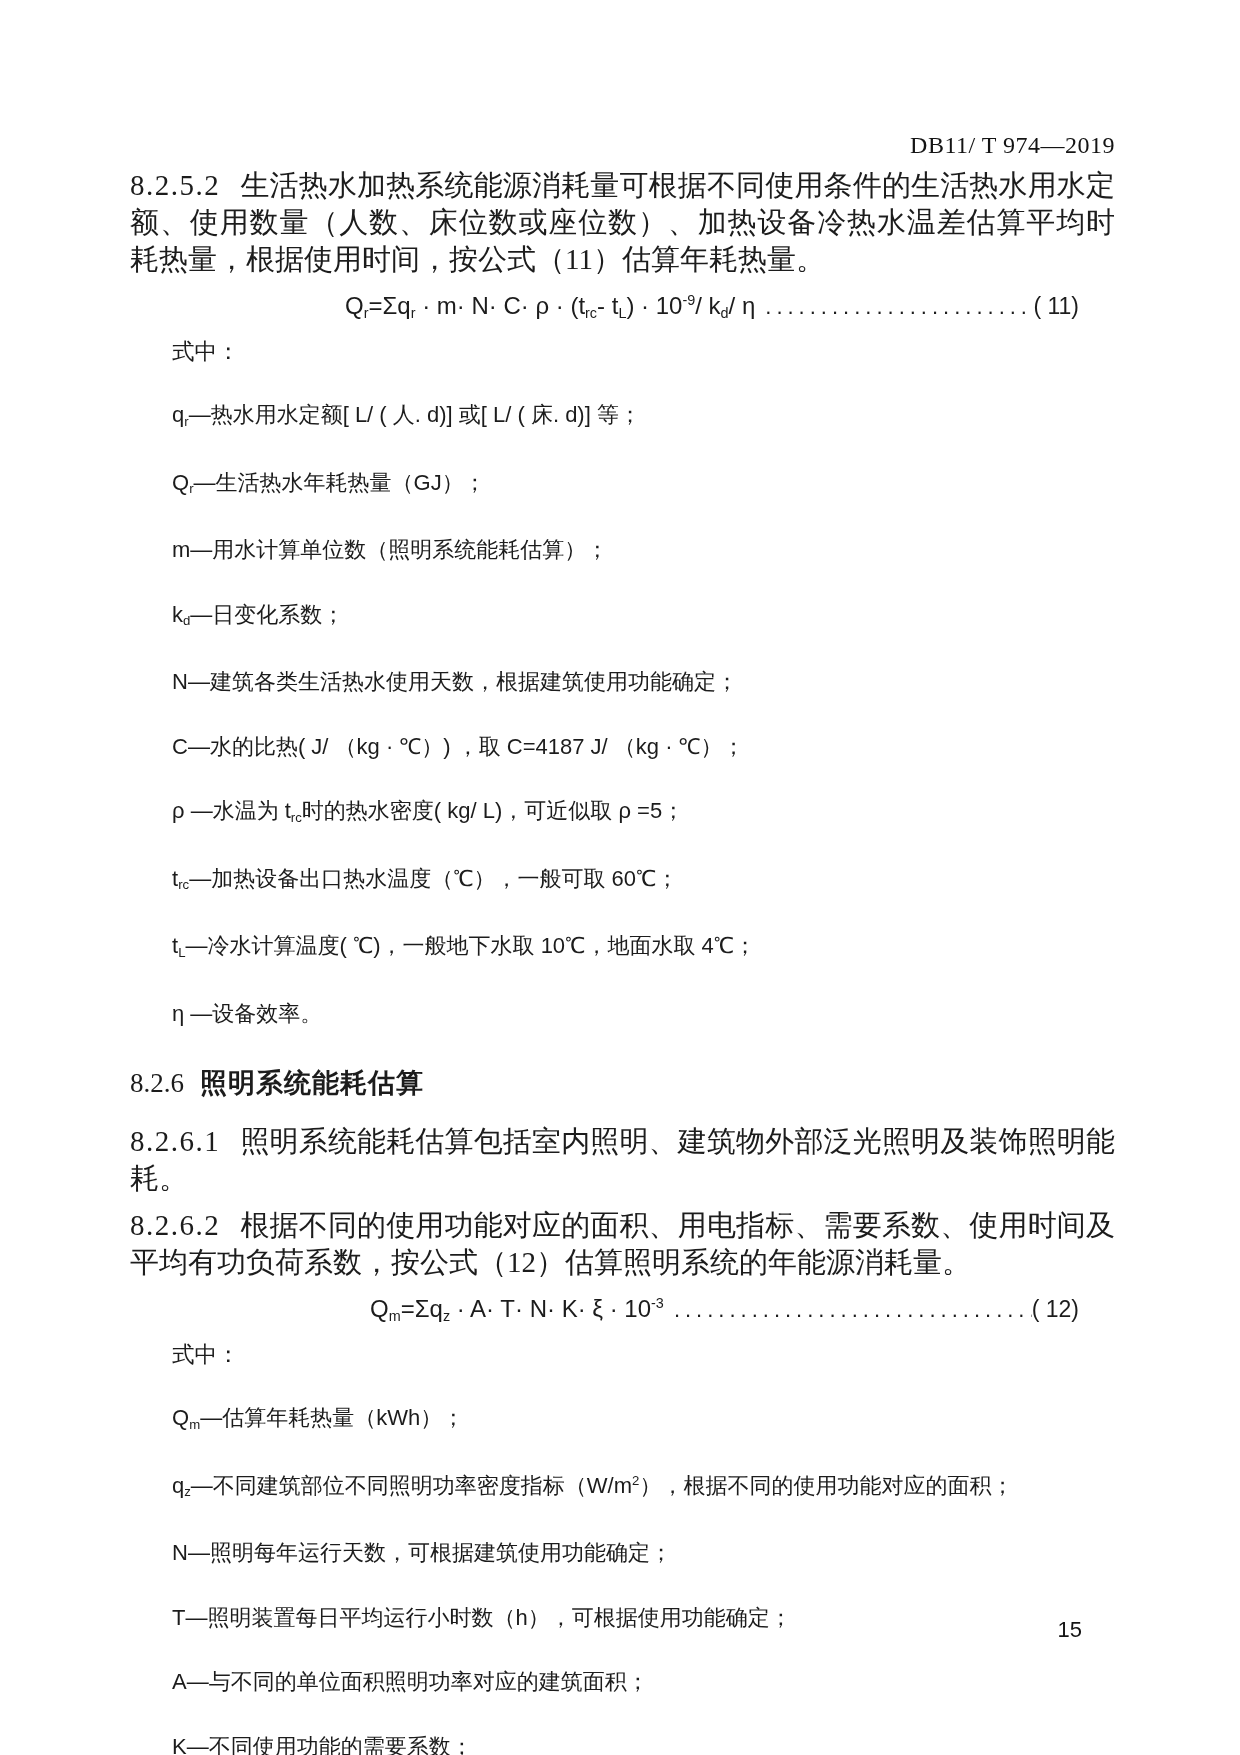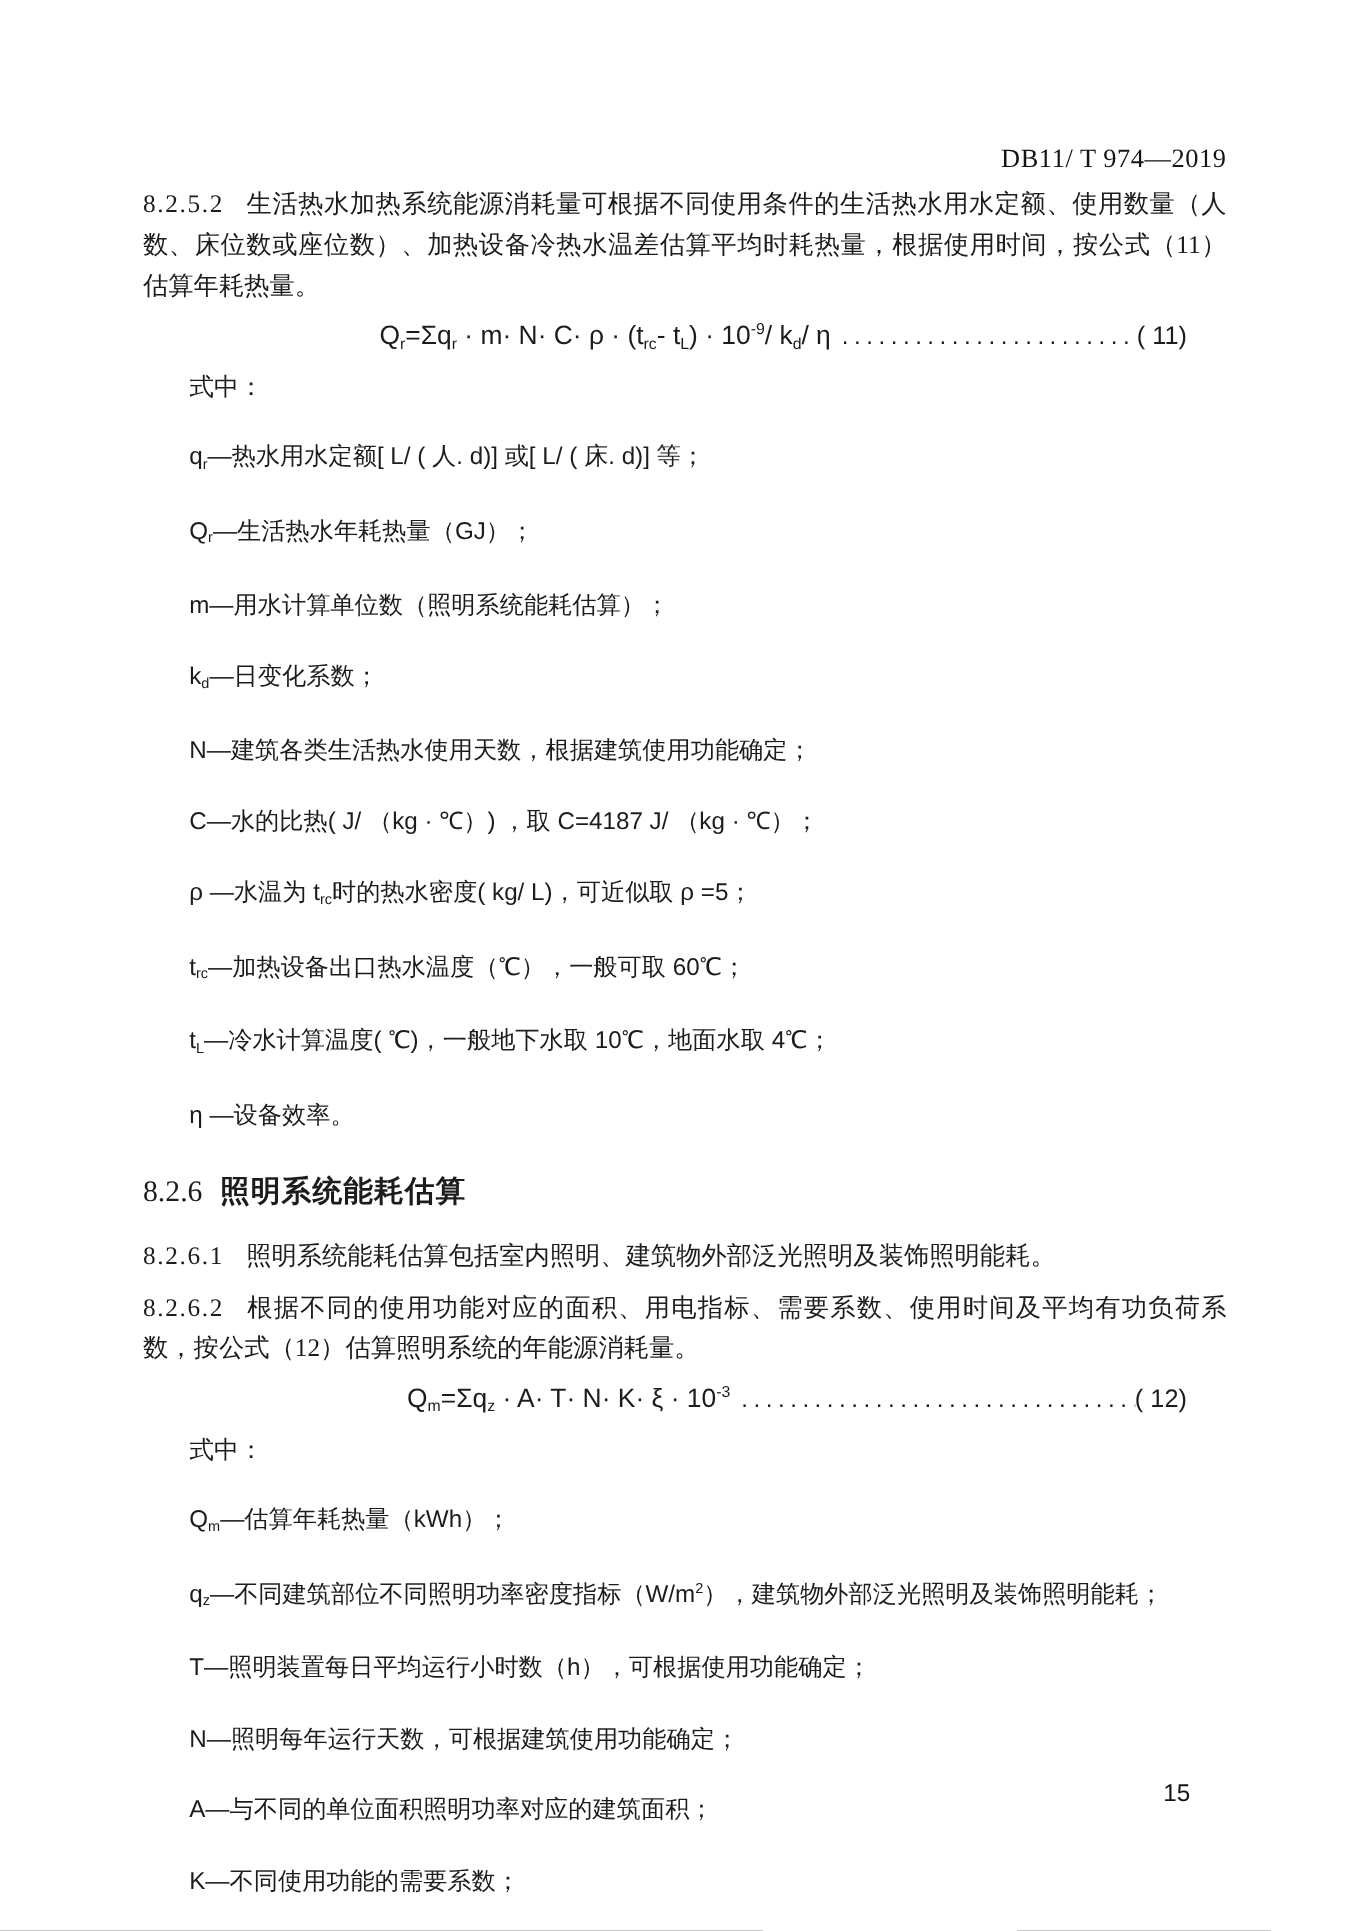--- a/index.html
+++ b/index.html
@@ -21,21 +21,21 @@
   }
   .header-row {
     text-align: right;
     font-family: "Liberation Serif", serif;
     font-size: 24px;
     letter-spacing: 0.5px;
     margin-bottom: 2px;
     color: #141414;
   }
   .para {
-    font-size: 23px;
+    font-size: 29px;
     line-height: 37px;
     text-align: justify;
     margin: 8px 0 10px 0;
   }
   .clause-num {
     font-family: "Liberation Serif", serif;
     letter-spacing: 1.5px;
     margin-right: 20px;
     white-space: nowrap;
   }
@@ -154,23 +154,23 @@
   <div class="formula-line f12">
     <span class="formula-expr"><span>Q</span><sub>m</sub><span>=Σq</span><sub>z</sub><span> · A· T· N· K·  ξ  · 10</span><sup>-3</sup></span>
     <span class="dot-leader">......................................................................</span>
     <span class="formula-num">( 12)</span>
   </div>
 
   <p class="where-label">式中：</p>
 
   <div>
     <p class="def-item"><span>Q</span><sub>m</sub><span>—估算年耗热量（kWh）；</span></p>
-    <p class="def-item"><span>q</span><sub>z</sub><span>—不同建筑部位不同照明功率密度指标（W/m</span><sup>2</sup><span>），建筑物外部泛光照明及装饰照明能耗；</span></p>
+    <p class="def-item"><span>q</span><sub>z</sub><span>—不同建筑部位不同照明功率密度指标（W/m</span><sup>2</sup><span>），根据不同的使用功能对应的面积；</span></p>
+    <p class="def-item"><span>N—照明每年运行天数，可根据建筑使用功能确定；</span></p>
     <p class="def-item"><span>T—照明装置每日平均运行小时数（h），可根据使用功能确定；</span></p>
-    <p class="def-item"><span>N—照明每年运行天数，可根据建筑使用功能确定；</span></p>
     <p class="def-item"><span>A—与不同的单位面积照明功率对应的建筑面积；</span></p>
     <p class="def-item"><span>K—不同使用功能的需要系数；</span></p>
 
   </div>
 
   <div class="page-number">15</div>
 
 </div>
 
 </body></html>

